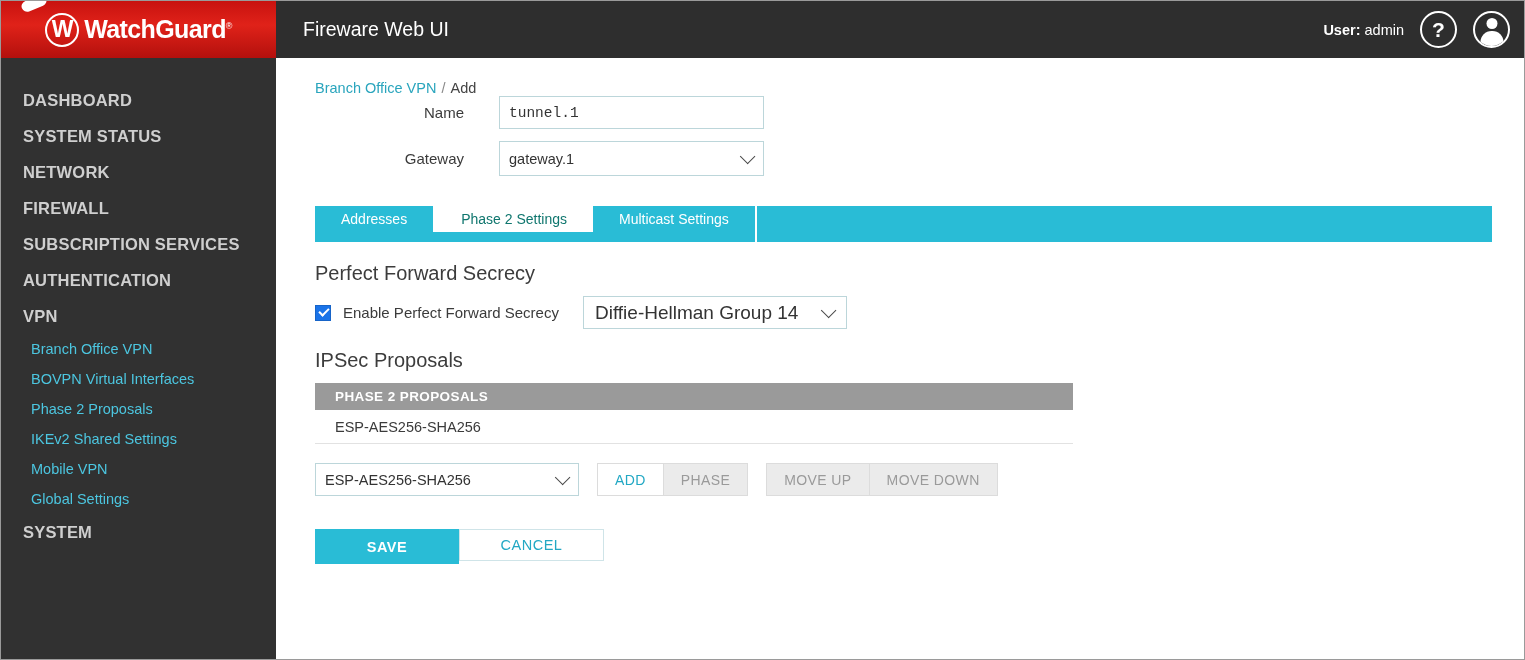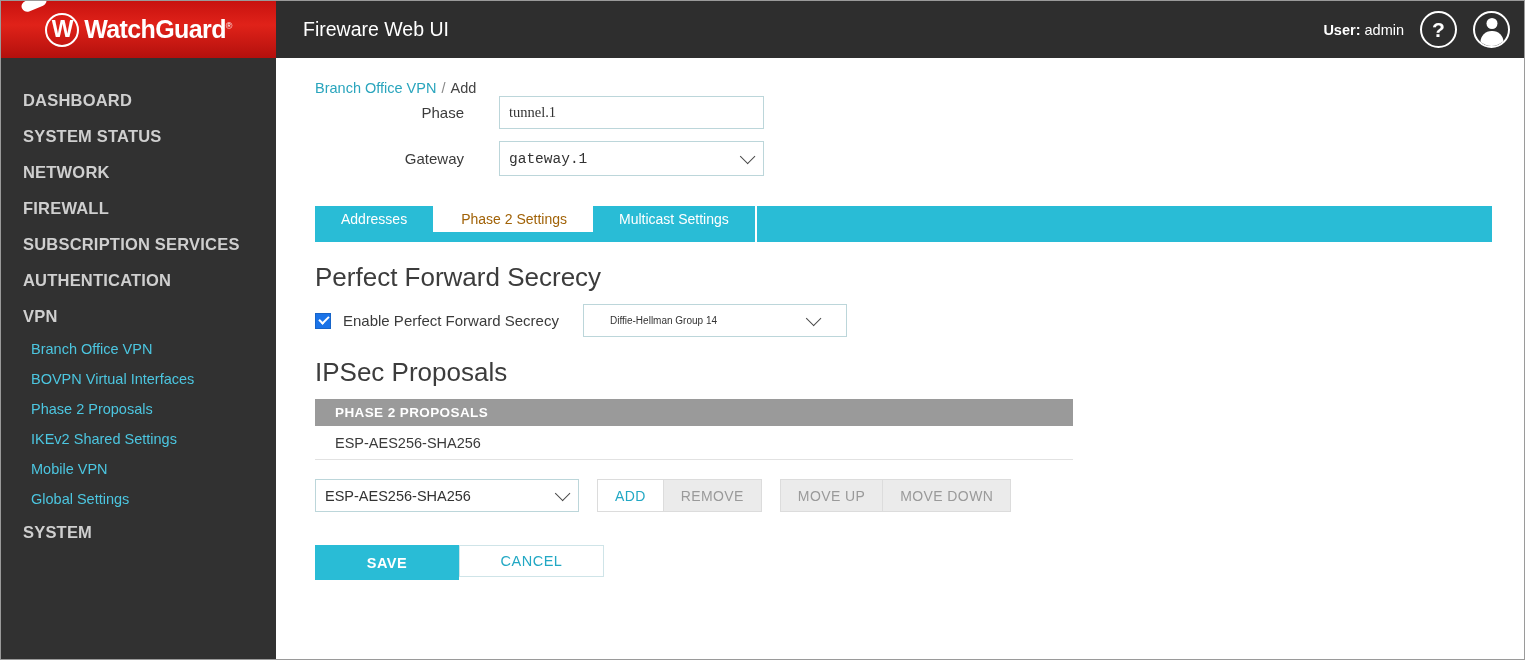--- a/index.html
+++ b/index.html
@@ -209,38 +209,37 @@
     text-align: right;
     padding-right: 35px;
     font-size: 15px;
     color: #3b3b3b;
   }
   .text-input {
     width: 265px;
     height: 33px;
     border: 1px solid #bcd6da;
     background: #ffffff;
-    font-family: Liberation Serif, serif;
+    font-family: Liberation Mono, monospace;
     font-size: 14.5px;
     color: #333333;
     padding: 0 9px;
     outline: none;
   }
   .select-box {
     width: 265px;
     height: 35px;
     border: 1px solid #bcd6da;
     background: #ffffff;
     font-size: 14.5px;
     color: #333333;
     padding: 0 9px;
     display: flex;
     align-items: center;
     justify-content: space-between;
-    font-family: Liberation Mono, monospace;
   }
   .chev {
     width: 11px; height: 11px;
     border-right: 1.6px solid #4a4a4a;
     border-bottom: 1.6px solid #4a4a4a;
     transform: rotate(45deg) translateY(-3px);
     flex: 0 0 auto;
     margin-right: 3px;
   }
 
@@ -260,33 +259,33 @@
     display: flex;
     align-items: center;
     justify-content: center;
     font-size: 14px;
     color: #ffffff;
     background: #29bcd6;
     white-space: nowrap;
   }
   .tab.active {
     background: #ffffff;
-    color: #a16207;
+    color: #0f766e;
     padding-left: 28px;
   }
   .tab-sep {
     width: 2px;
     background: #ffffff;
     flex: 0 0 2px;
   }
   .tab-fill { flex: 1 1 auto; background: #29bcd6; }
 
   
   .section-title {
-    font-size: 26px;
+    font-size: 20px;
     color: #3c3c3c;
     font-weight: normal;
     margin: 20px 0 11px 0;
   }
   .pfs-row {
     display: flex;
     align-items: center;
     gap: 12px;
     margin-bottom: 4px;
   }
@@ -309,23 +308,23 @@
   .cb-label {
     font-size: 15px;
     color: #3b3b3b;
     white-space: nowrap;
   }
   .select-wide {
     width: 264px;
     height: 33px;
     border: 1px solid #bcd6da;
     background: #ffffff;
-    font-size: 10px;
+    font-size: 19px;
     color: #333333;
-    padding: 0 26px;
+    padding: 0 11px;
     display: flex;
     align-items: center;
     justify-content: space-between;
     margin-left: 12px;
   }
 
   
   .prop-table {
     width: 758px;
     margin-top: 4px;
@@ -470,21 +469,21 @@
       <div class="nav-top">SYSTEM</div>
     </div>
 
     <div class="content">
 
       <div class="breadcrumb">
         <span class="bc-link">Branch Office VPN</span><span class="bc-sep">/</span><span class="bc-current">Add</span>
       </div>
 
       <div class="form-row">
-        <div class="form-label">Phase</div>
+        <div class="form-label">Name</div>
         <input class="text-input" type="text" value="tunnel.1" style="">
       </div>
 
       <div class="form-row">
         <div class="form-label">Gateway</div>
         <div class="select-box">
           <span>gateway.1</span>
           <span class="chev"></span>
         </div>
       </div>
@@ -513,21 +512,21 @@
         <div class="prop-row">ESP-AES256-SHA256</div>
       </div>
 
       <div class="action-row">
         <div class="select-proposal">
           <span>ESP-AES256-SHA256</span>
           <span class="chev"></span>
         </div>
         <div class="btn-group">
           <div class="gbtn enabled">ADD</div>
-          <div class="gbtn">REMOVE</div>
+          <div class="gbtn">PHASE</div>
         </div>
         <div class="btn-group">
           <div class="gbtn">MOVE UP</div>
           <div class="gbtn">MOVE DOWN</div>
         </div>
       </div>
 
       <div class="footer-btns">
         <div class="btn-save">SAVE</div>
         <div class="btn-cancel">CANCEL</div>

